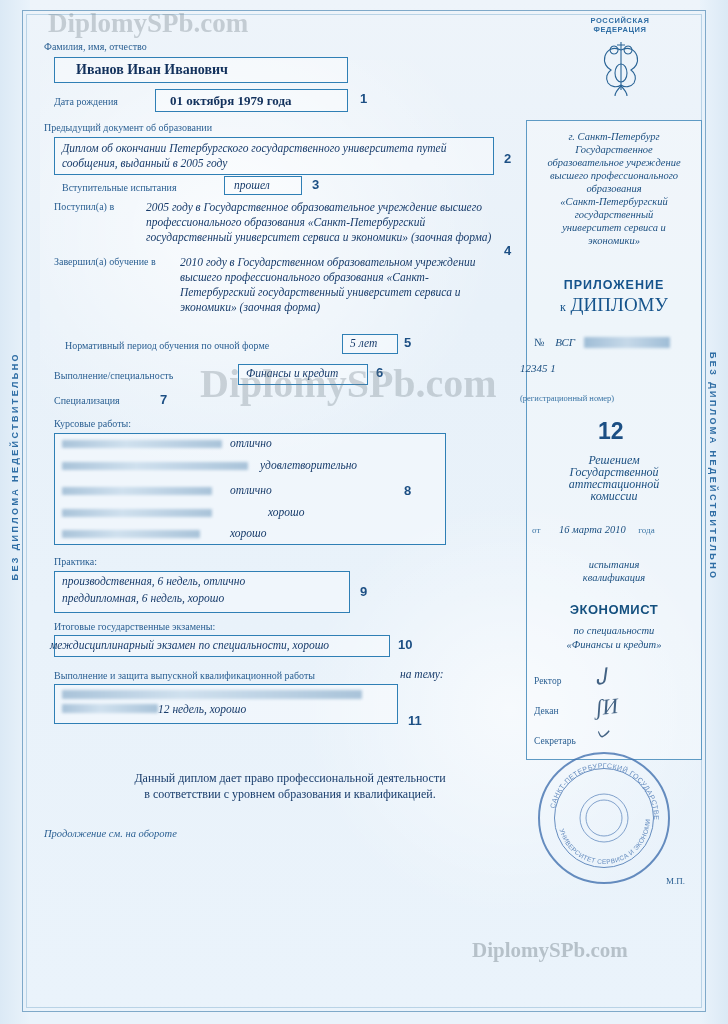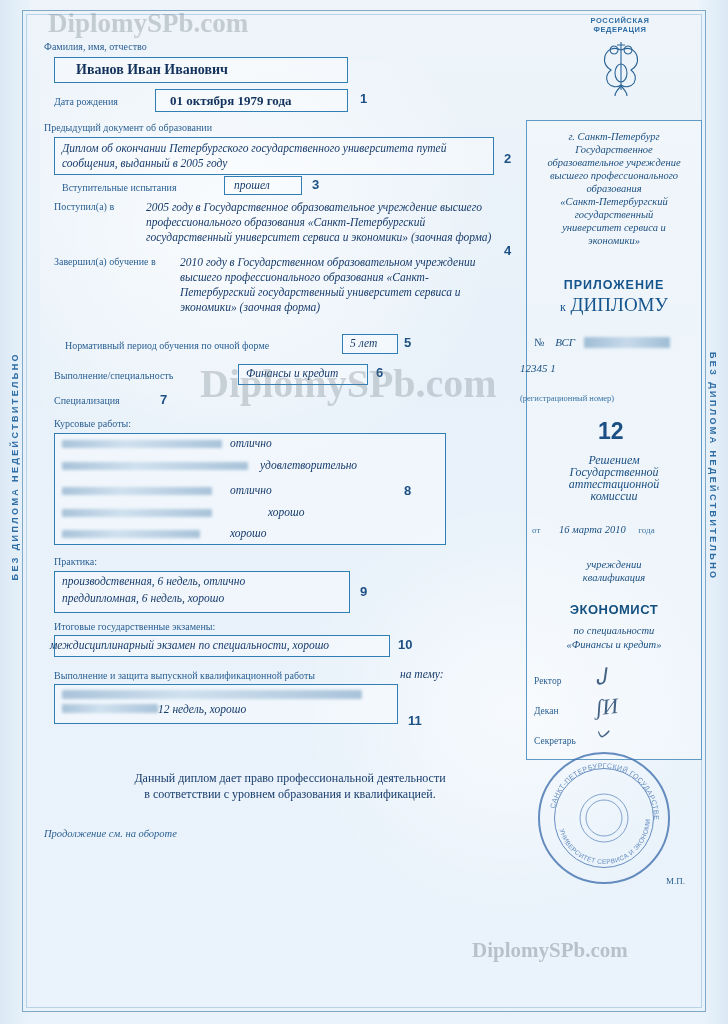--- a/index.html
+++ b/index.html
@@ -368,21 +368,21 @@
       <div>комиссии</div>
     </div>
 
     <div class="dateline">
       <span class="from">от</span>
       <span style="margin-left:16px;">16 марта 2010</span>
       <span class="from" style="margin-left:10px;">года</span>
     </div>
 
     <div class="awarded">
-      <div>учреждении</div>
+      <div>испытания</div>
       <div>квалификация</div>
     </div>
 
     <div class="qual">ЭКОНОМИСТ</div>
 
     <div class="spec-by">
       <div>по специальности</div>
       <div>«Финансы и кредит»</div>
     </div>
 

